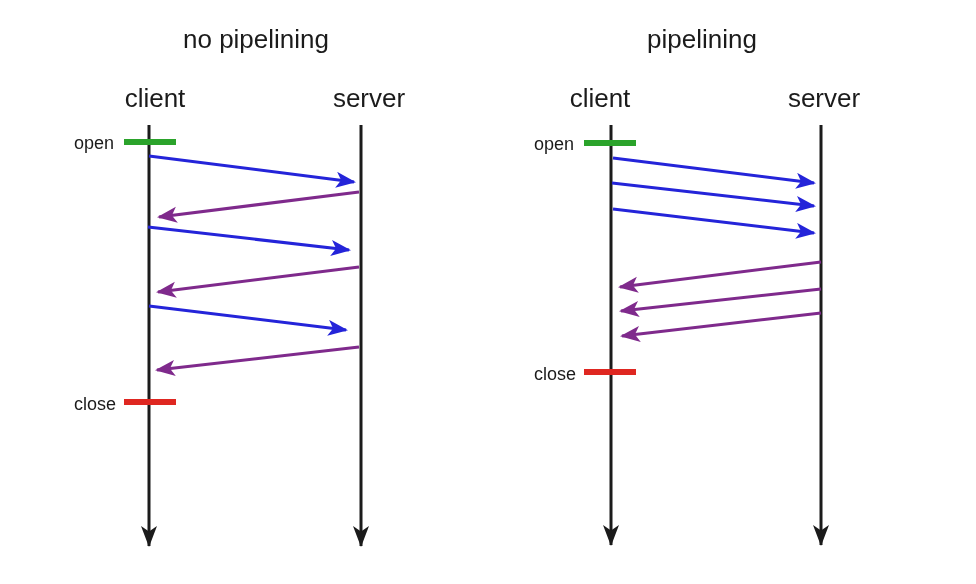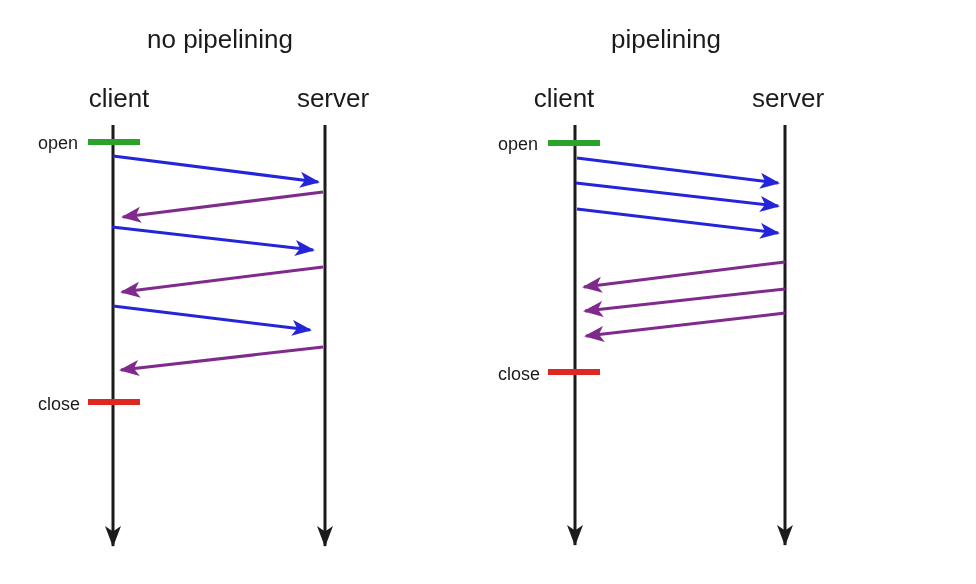--- a/index.html
+++ b/index.html
@@ -1,16 +1,16 @@
 <!DOCTYPE html>
 <html><head>
 <meta charset="utf-8">
 <style>
   html, body { margin: 0; padding: 0; background: #ffffff; }
-  .stage { position: relative; width: 835px; height: 584px; background: #ffffff; overflow: hidden; }
+  .stage { position: relative; width: 835px; height: 584px; background: #ffffff; overflow: hidden; margin-left: 36px; }
   svg text {
     font-family: "Liberation Sans", sans-serif;
     fill: #1b1b1b;
   }
   .title   { font-size: 26px; }
   .actor   { font-size: 26px; }
   .marklbl { font-size: 18px; }
   .timelbl { font-size: 24px; }
   .lifeline { stroke-width: 3; fill: none; }
   .msg      { stroke-width: 3; fill: none; }

